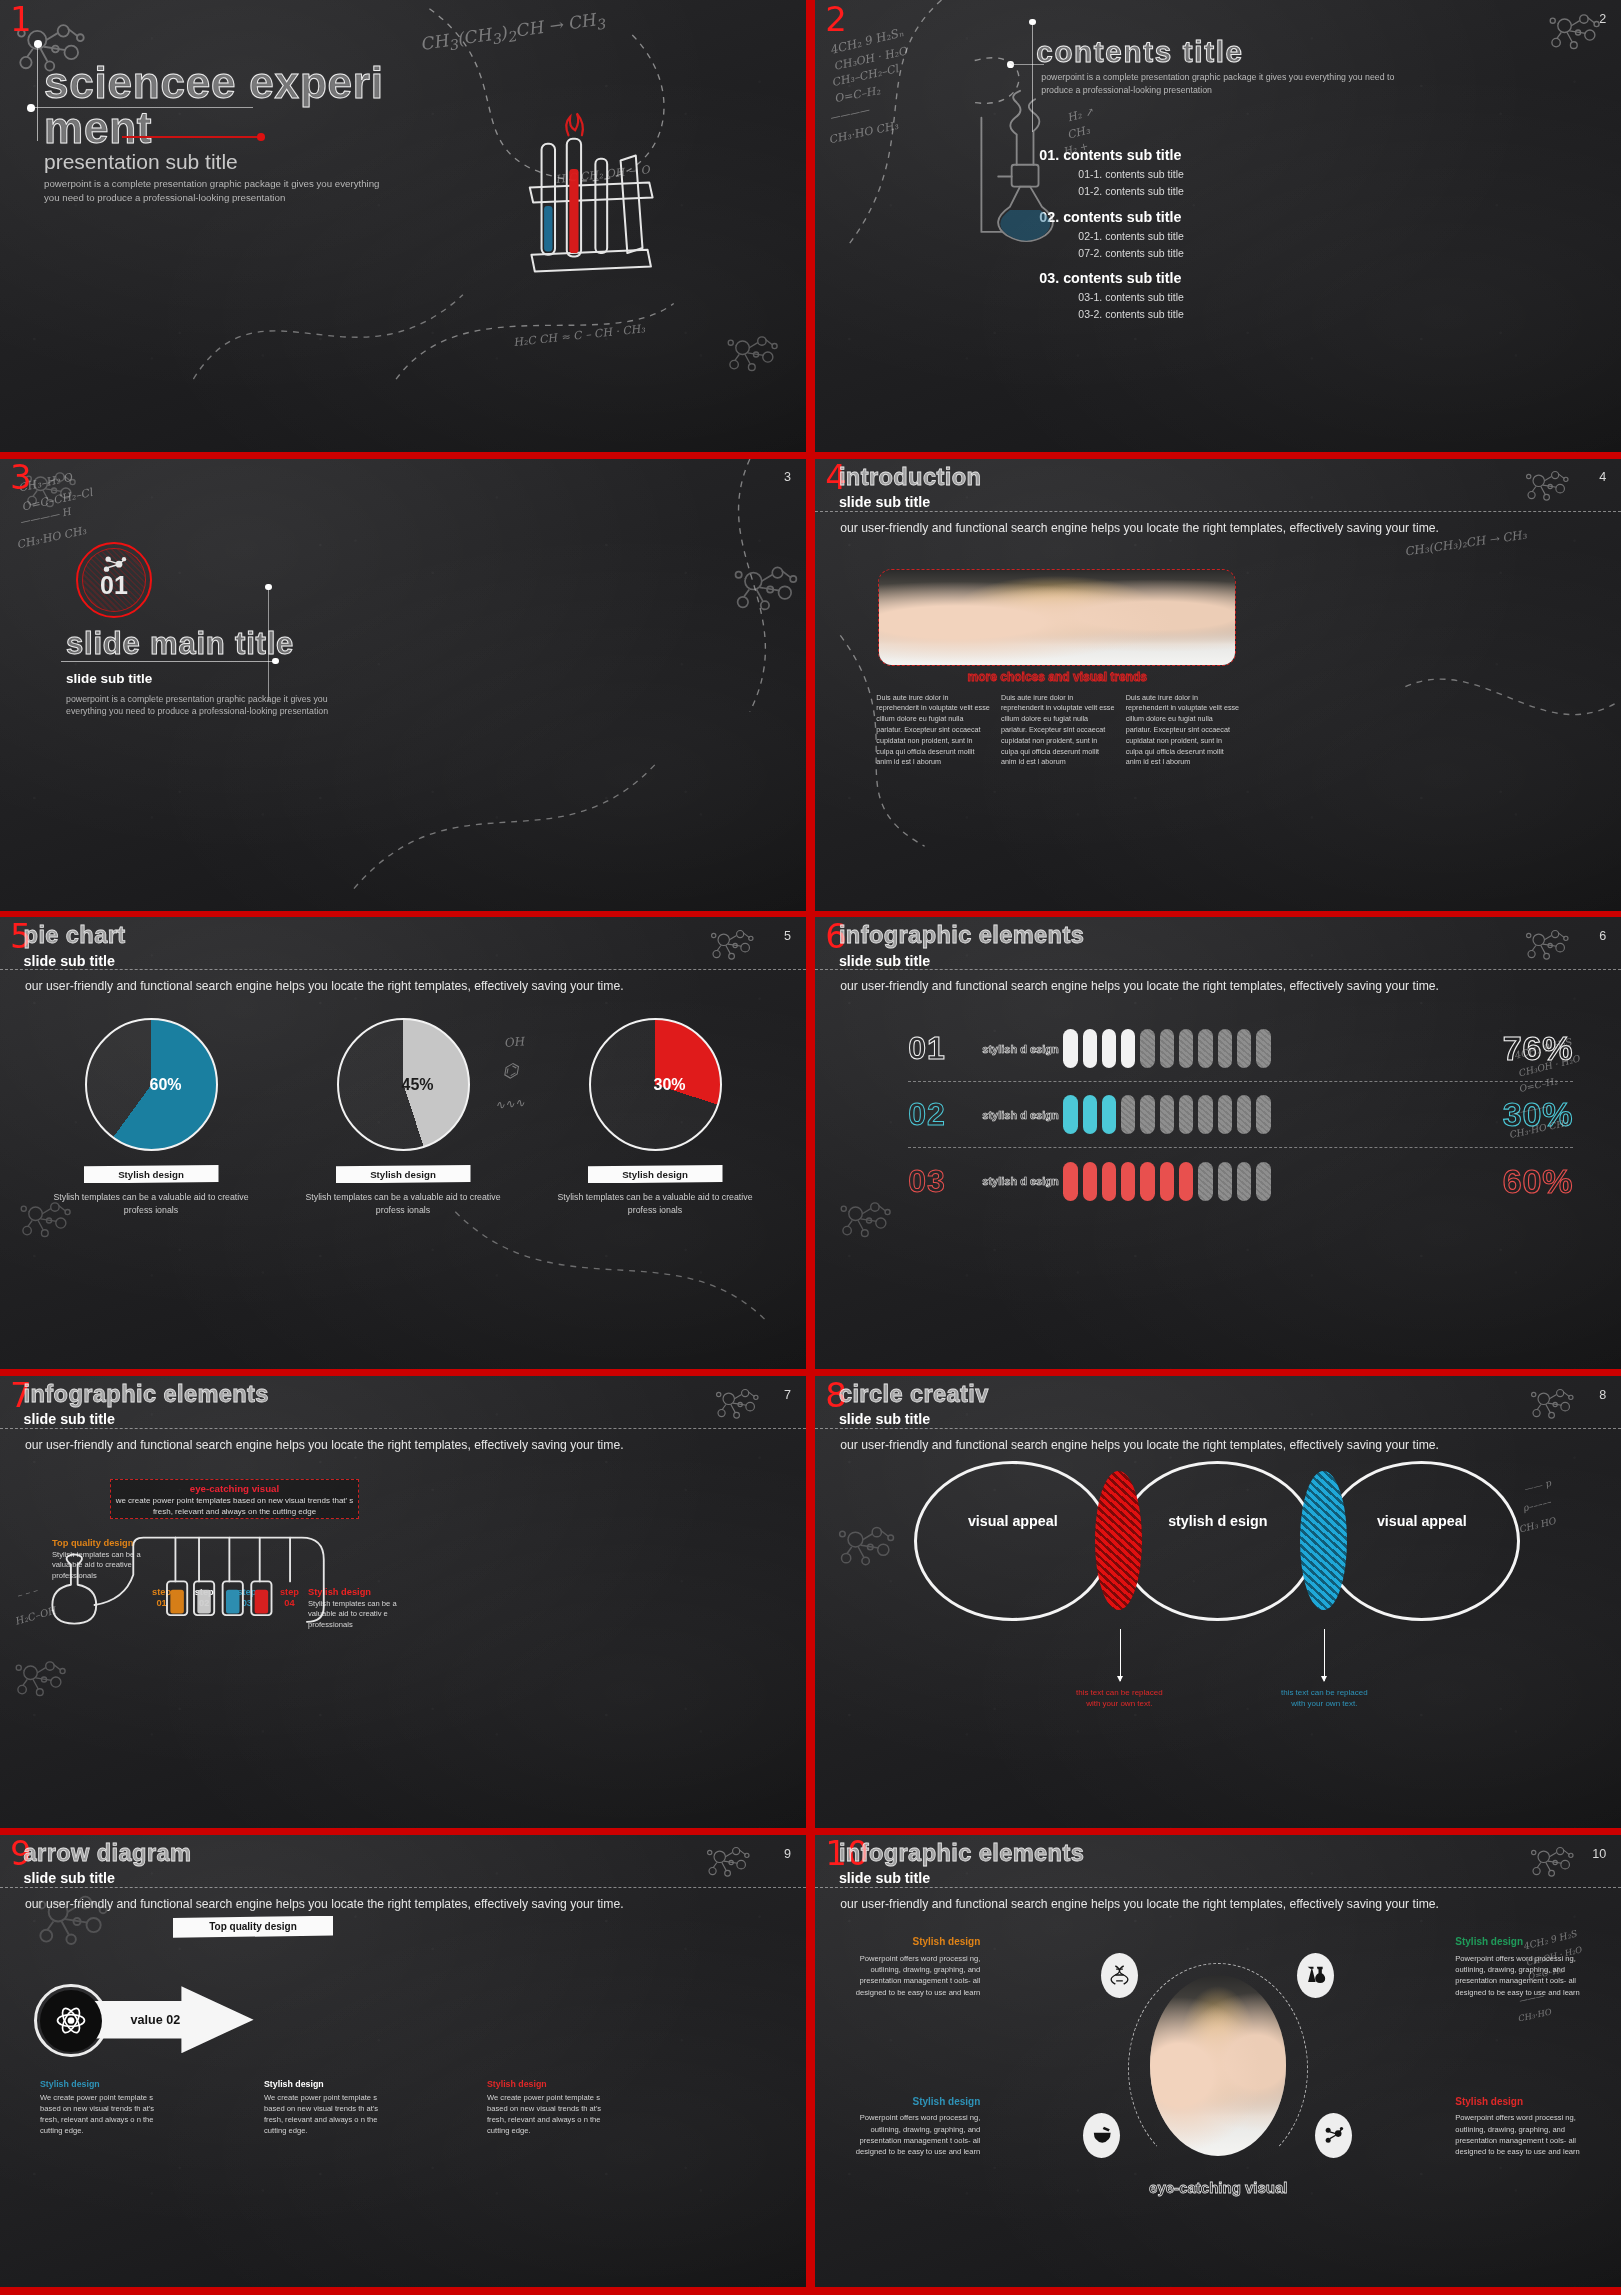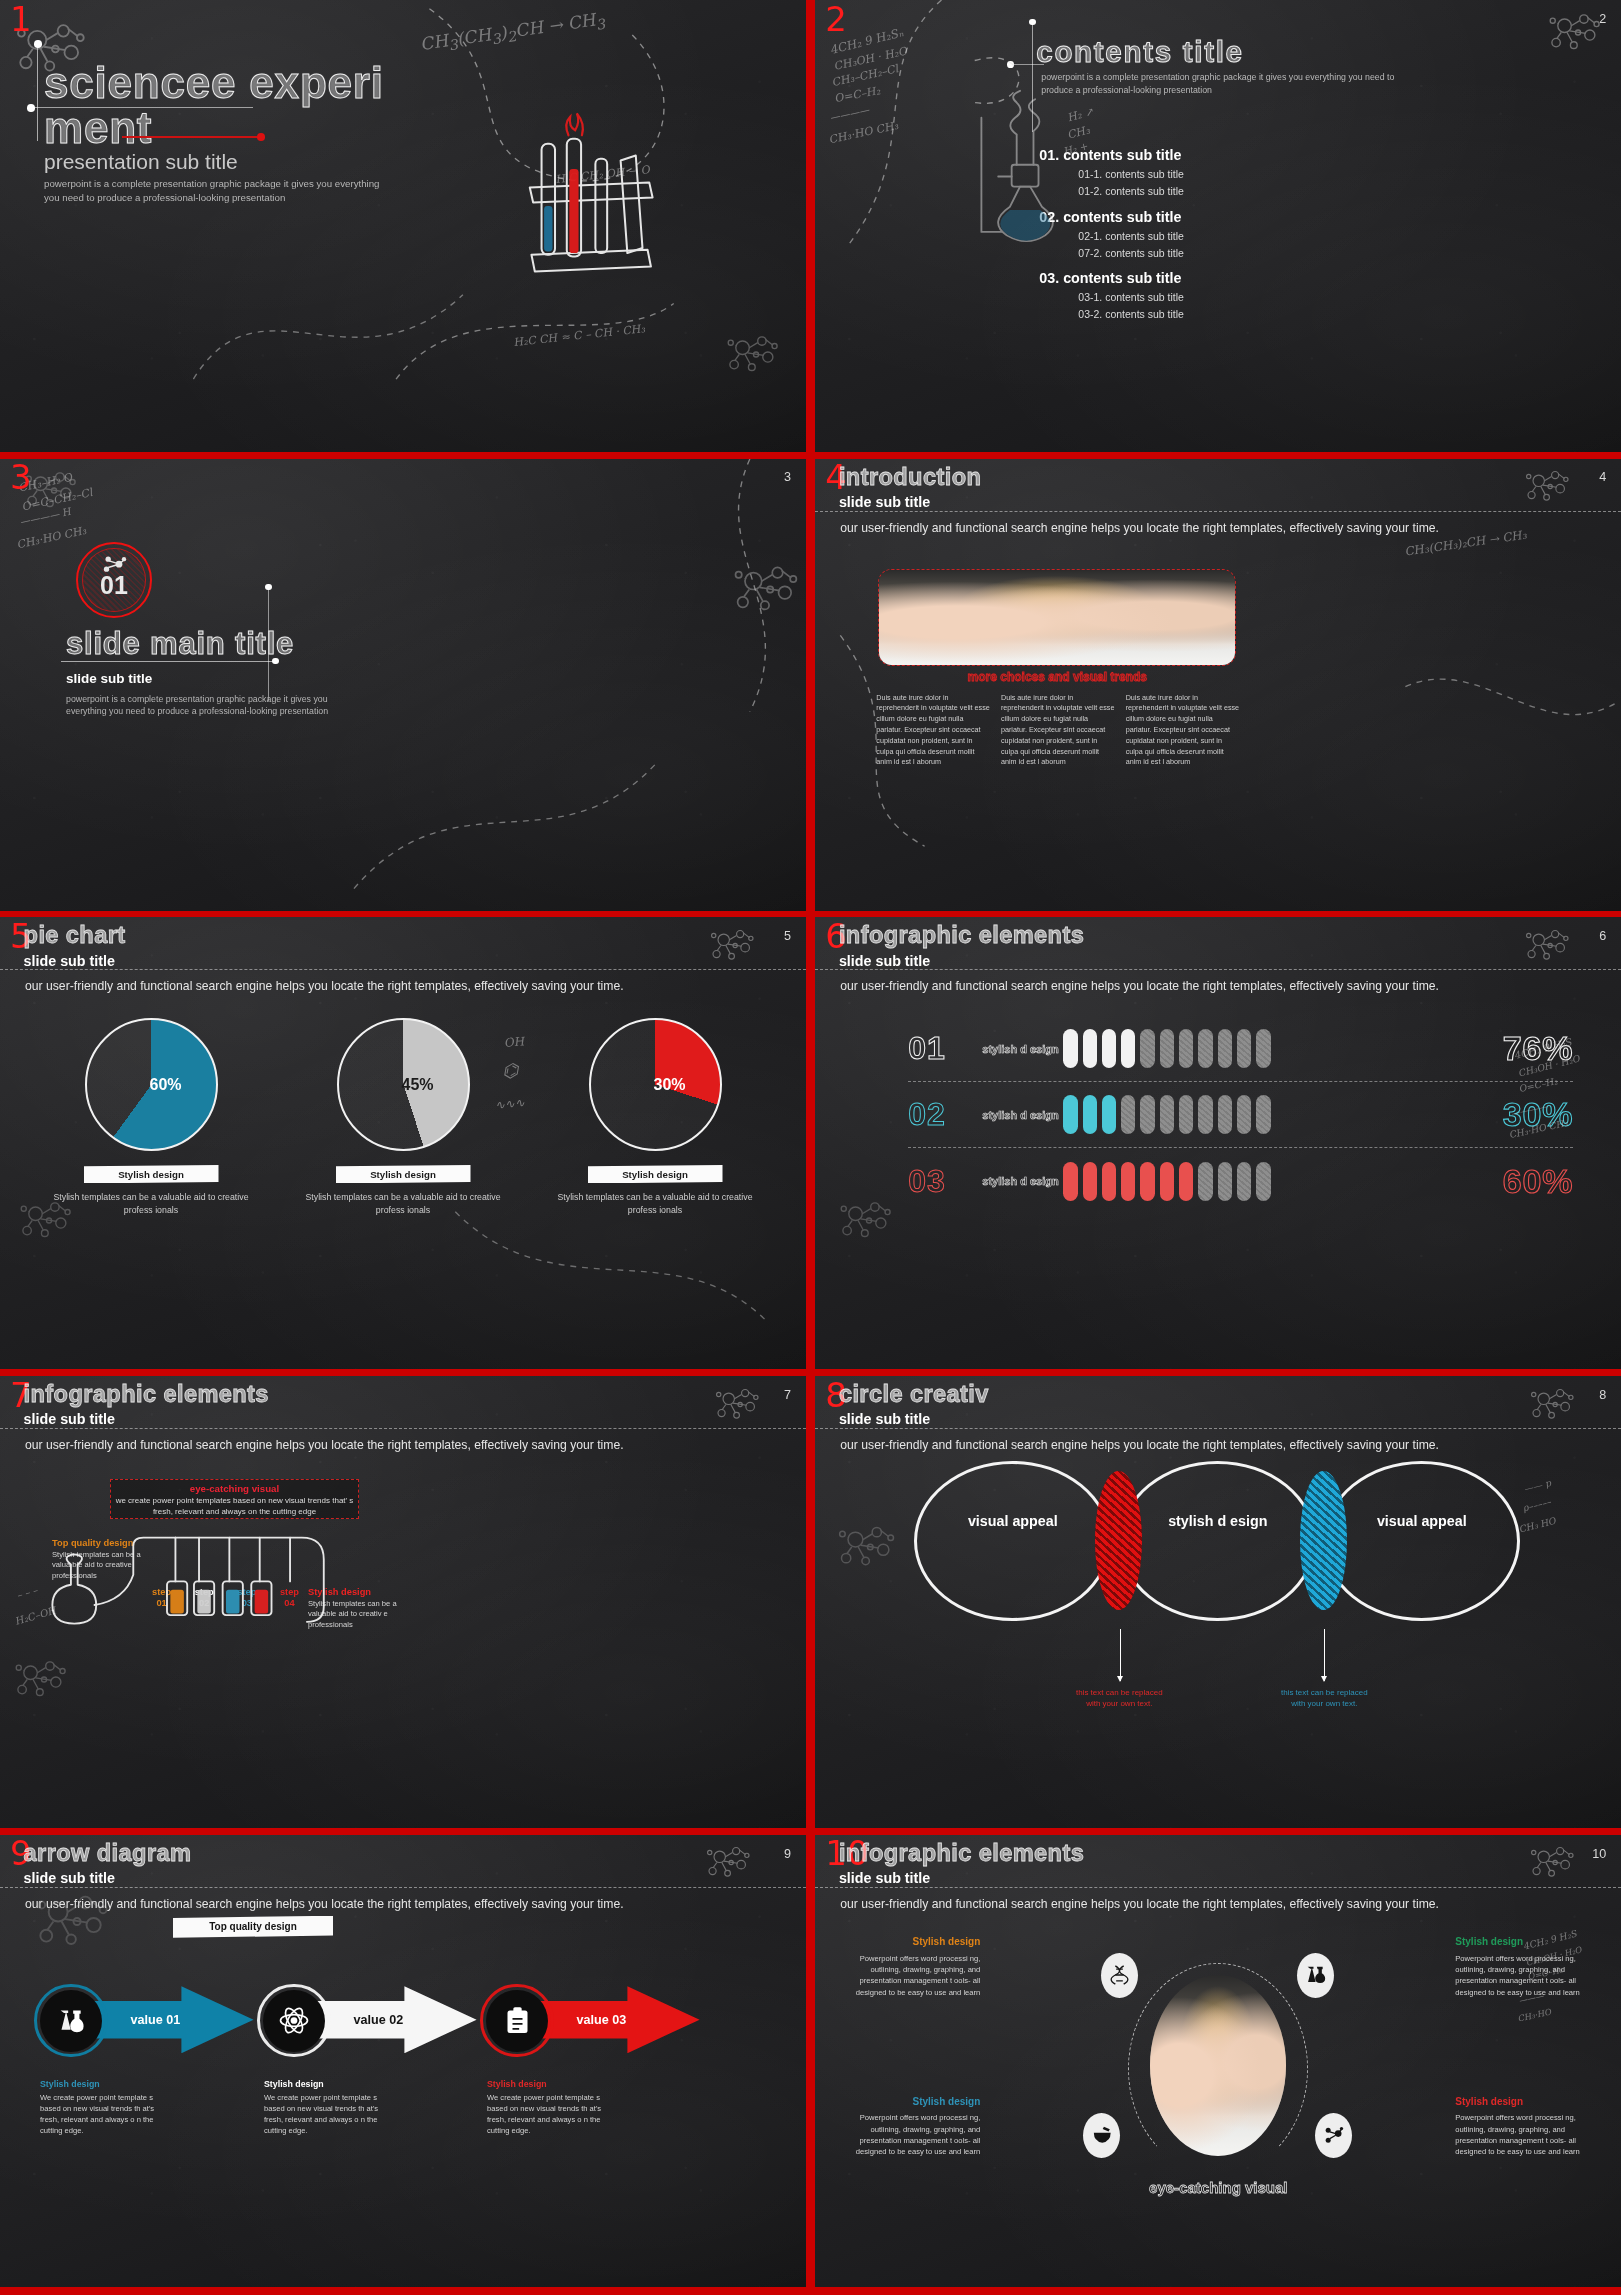--- a/index.html
+++ b/index.html
@@ -784,60 +784,31 @@
   <div class="snum-sm">9</div>
   <div class="hdr">
     <div class="t chalk-out">arrow diagram</div>
     <div class="st">slide sub title</div>
   </div>
   <div class="dashline" style="top:52px"></div>
   <div class="lead" style="top:62px">our user-friendly and functional search engine helps you locate the right templates, effectively saving your time.</div>
       <div class="banner9">Top quality design</div>
       <div class="arrows">
         <div class="arw">
-        <div class="arwshape" style="background:#0f82a8;color:#ffffff">
-          <span>value 01</span>
-          </div>
-        <div class="arwcirc" style="color:#0f82a8">
-          <svg width="29" height="25" viewBox="0 0 34 30">
-              <g fill="#fff">
-                <path d="M4 3 h9 v3 h-2 l5 20 h-11 l5 -20 h-2 z" opacity=".95"></path>
-                <path d="M19 3 h9 v4 h-1.5 v6 q5 3 5 9 q0 7 -8 7 q-8 0 -8 -7 q0 -6 5 -9 V7 H19 z"></path>
-              </g>
-            </svg>
-          </div>
-        </div>
-        <div class="arw">
         <div class="arwshape" style="background:#f6f6f6;color:#141414">
           <span>value 02</span>
           </div>
         <div class="arwcirc" style="color:#f6f6f6">
           <svg width="32" height="29" viewBox="0 0 38 34">
               <g stroke="#fff" stroke-width="2" fill="none">
                 <ellipse cx="19" cy="17" rx="16" ry="7"></ellipse>
                 <ellipse cx="19" cy="17" rx="16" ry="7" transform="rotate(60 19 17)"></ellipse>
                 <ellipse cx="19" cy="17" rx="16" ry="7" transform="rotate(-60 19 17)"></ellipse>
               </g>
               <circle cx="19" cy="17" r="4" fill="#fff"></circle>
-            </svg>
-          </div>
-        </div>
-        <div class="arw">
-        <div class="arwshape" style="background:#e41414;color:#ffffff">
-          <span>value 03</span>
-          </div>
-        <div class="arwcirc" style="color:#e41414">
-          <svg width="25" height="29" viewBox="0 0 30 34">
-              <g fill="#fff">
-                <rect x="3" y="5" width="24" height="27" rx="3"></rect>
-                <rect x="10" y="1" width="10" height="7" rx="2"></rect>
-              </g>
-              <g stroke="#141414" stroke-width="2">
-                <path d="M9 15 h12 M9 21 h12 M9 27 h8"></path>
-              </g>
             </svg>
           </div>
         </div>
       </div>
       <div class="cap9" style="left:40px">
         <b style="color:#2e93b8">Stylish design</b>
         <span>We create power point template s based on new visual trends th at's fresh, relevant and always o n the cutting edge.</span></div>
       <div class="cap9" style="left:264px">
         <b style="color:#ffffff">Stylish design</b>
         <span>We create power point template s based on new visual trends th at's fresh, relevant and always o n the cutting edge.</span></div>

